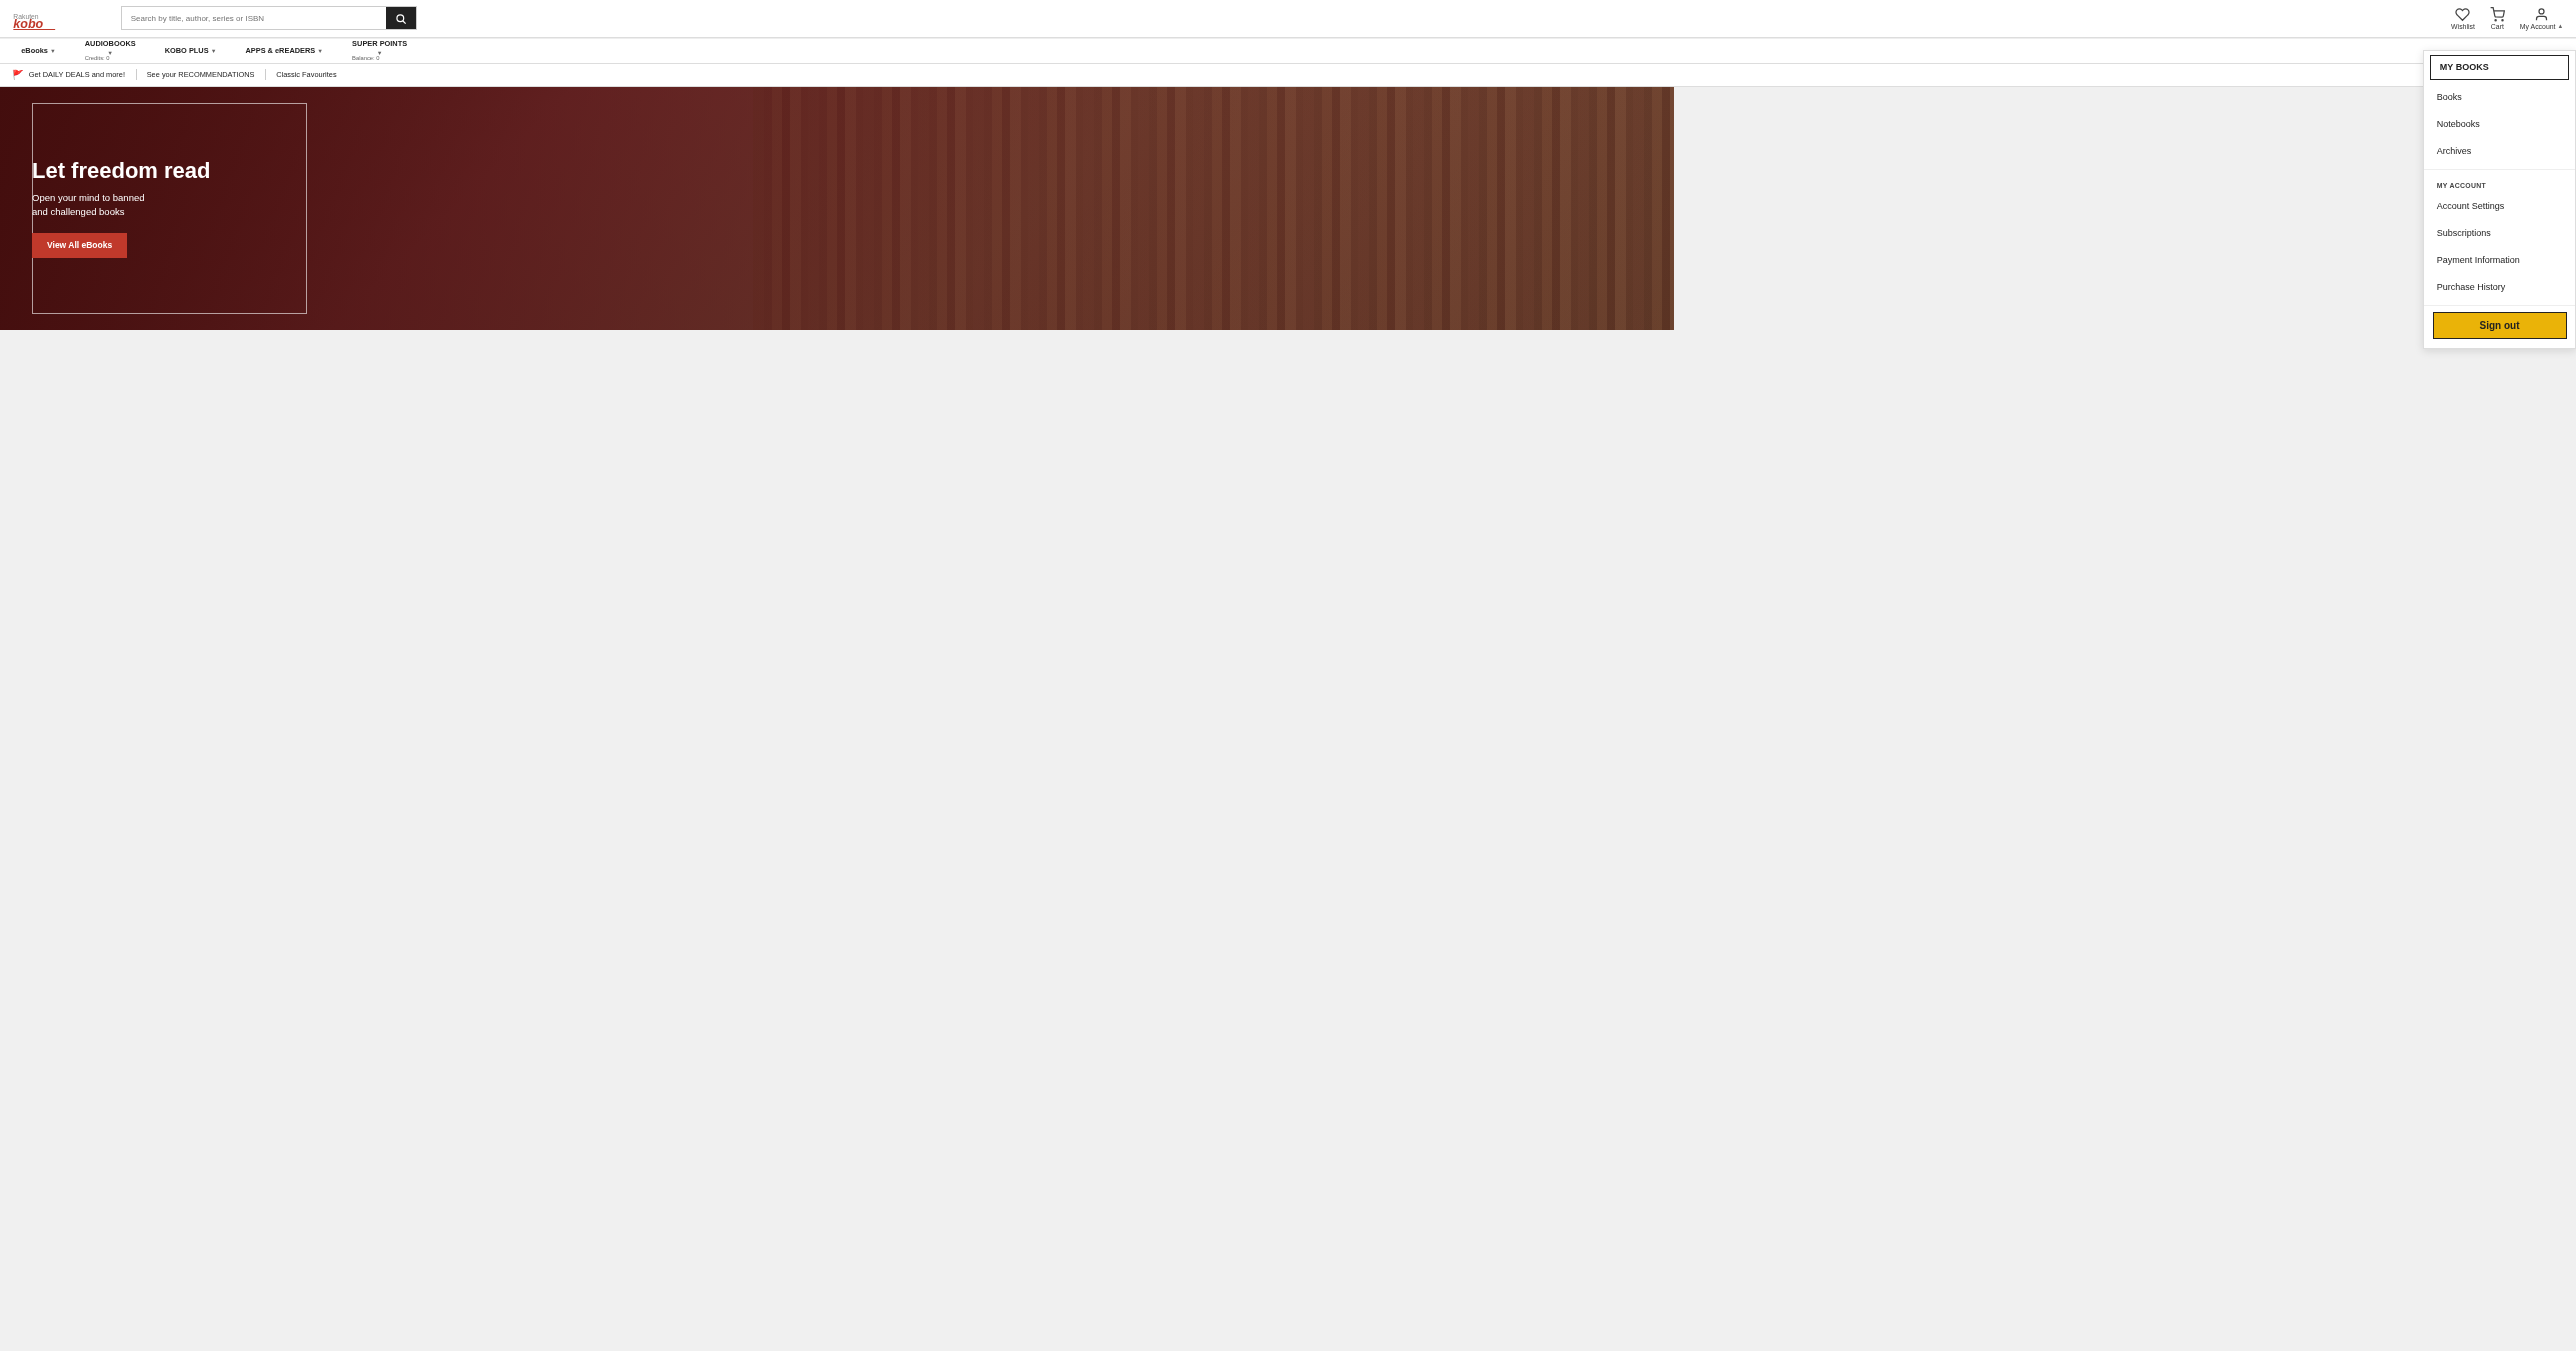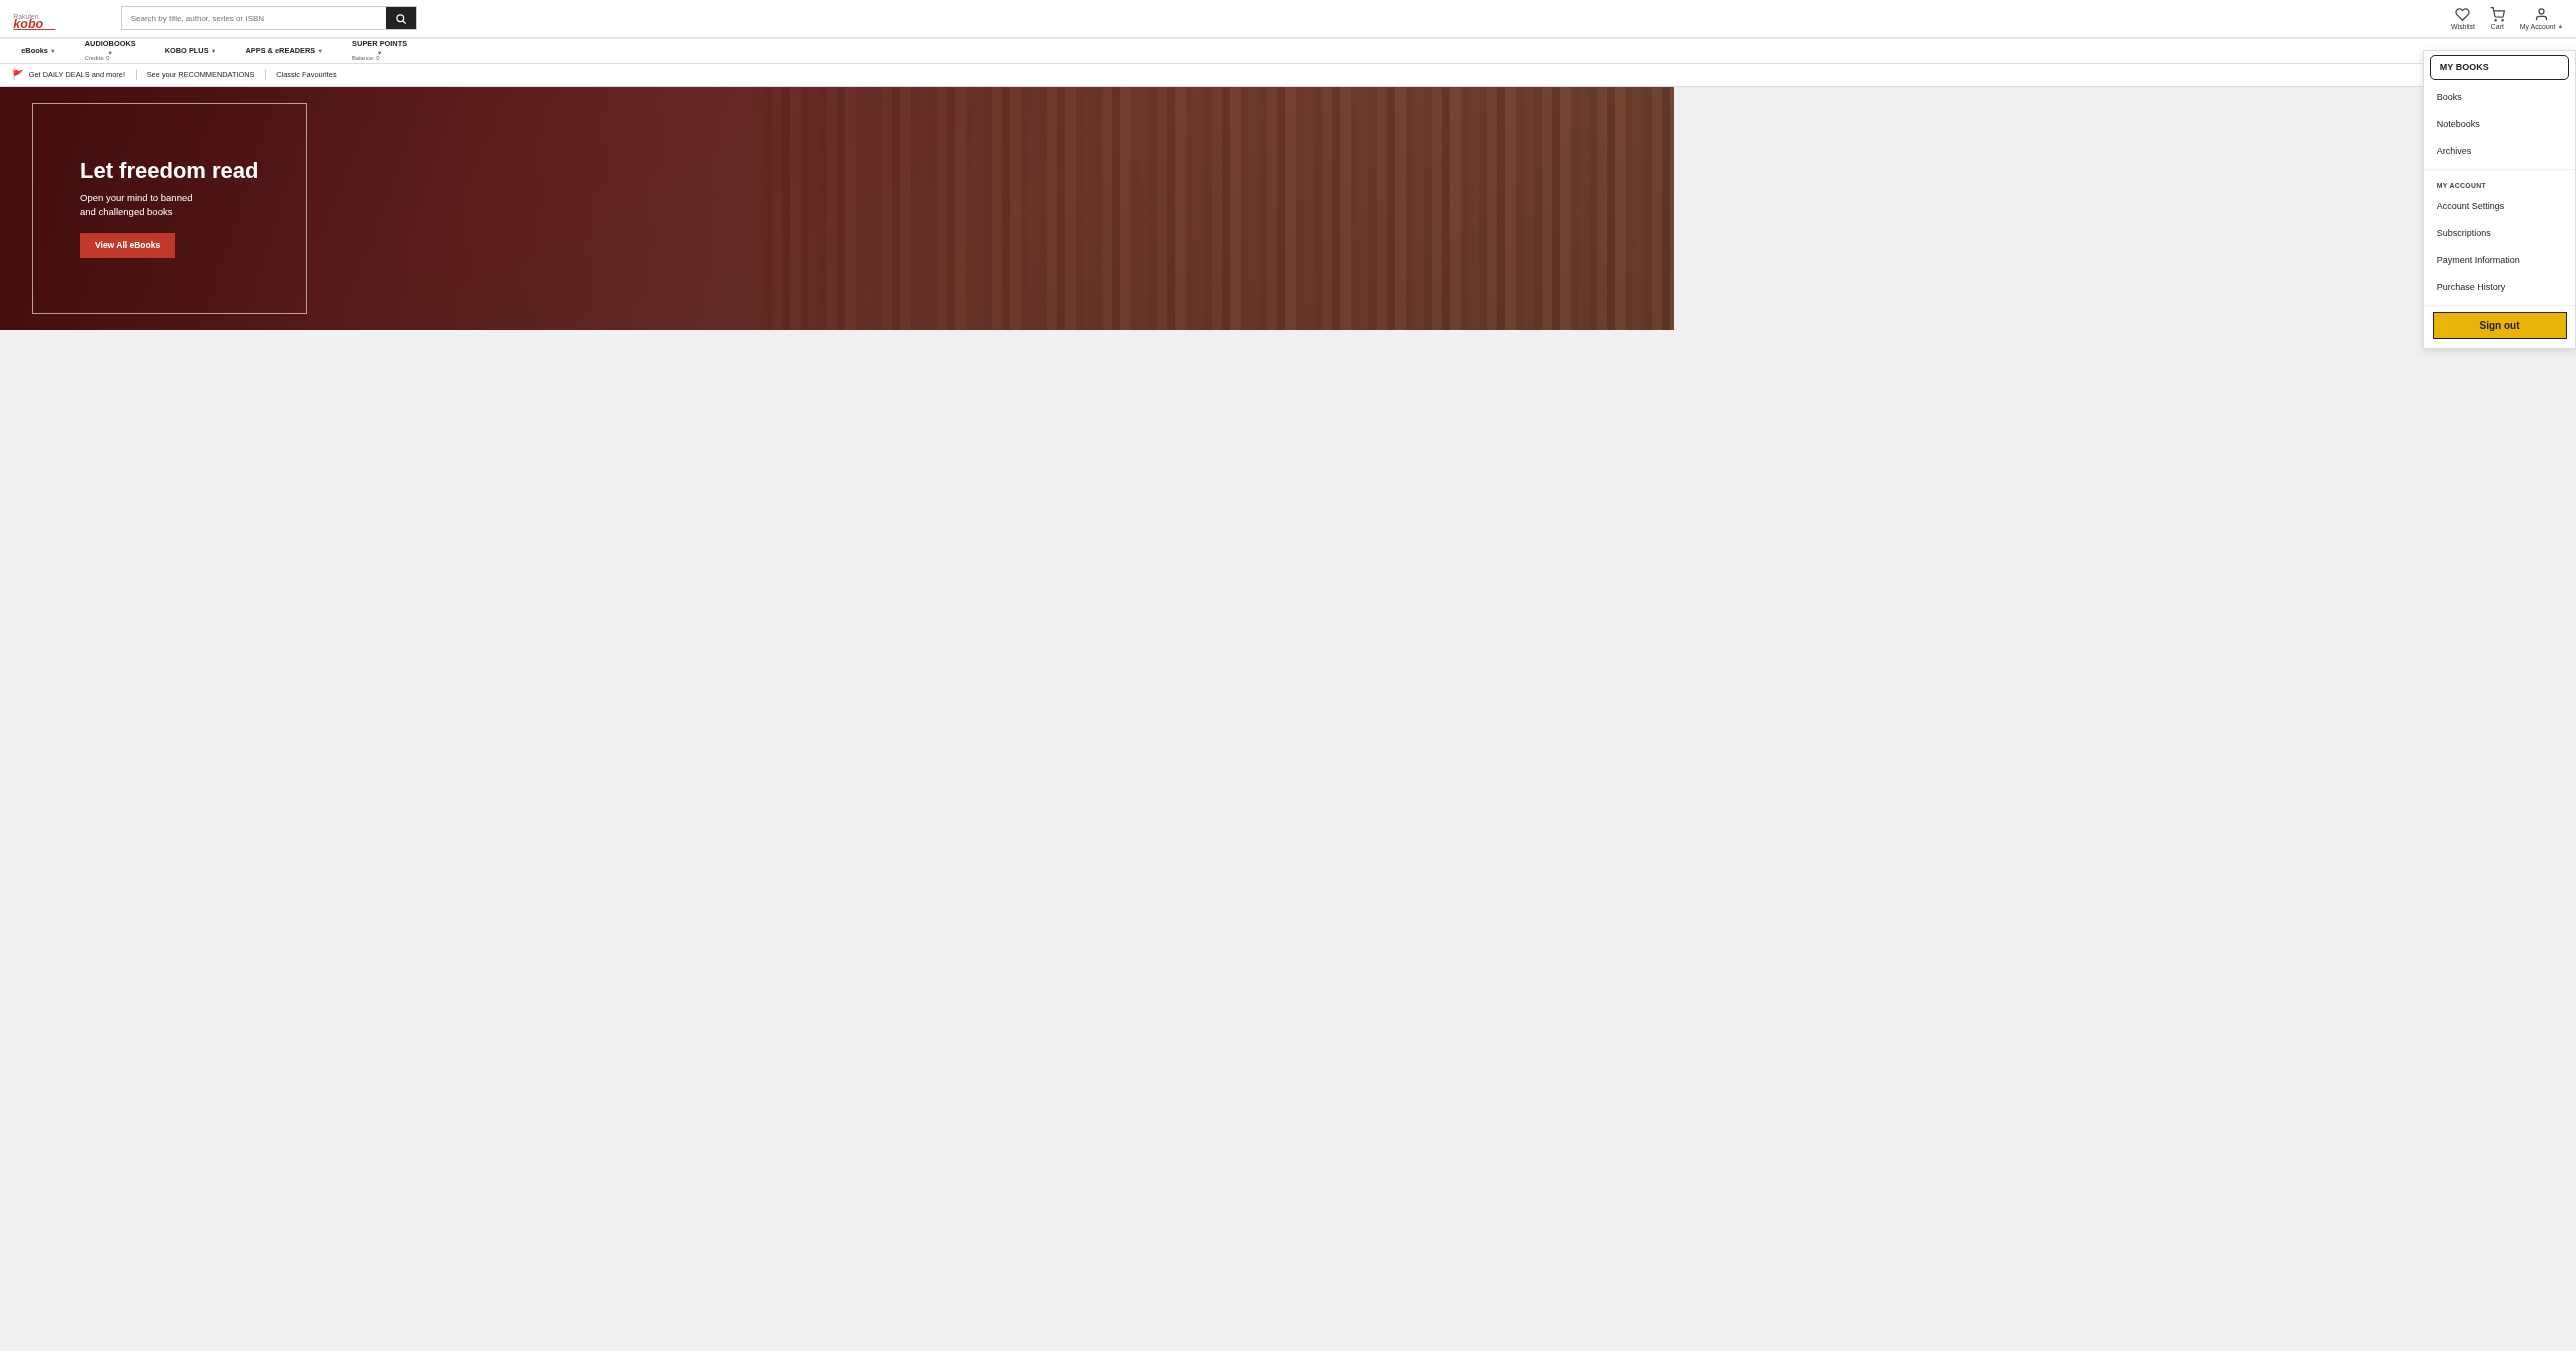--- a/index.html
+++ b/index.html
@@ -207,21 +207,20 @@
       bottom: 16px;
       width: 275px;
       border: 1.6px solid rgba(255,255,255,0.6);
       z-index: 2;
     }
     .hero-content {
       position: relative;
       z-index: 3;
       padding: 21px 32px;
       color: #fff;
-      margin-left: 48px;
     }
     .hero-title {
       font-size: 22px;
       font-weight: bold;
       line-height: 1.1;
       margin-bottom: 8.5px;
     }
     .hero-sub {
       font-size: 9.5px;
       line-height: 1.4;
@@ -307,21 +306,21 @@
       font-size: 9px;
       color: #222;
       cursor: pointer;
       text-decoration: none;
       border-bottom: none;
     }
     .dropdown-item.active {
       font-weight: bold;
       background: #fff;
       border: 1.1px solid #222;
-      border-radius: 5px;
+      border-radius: 0;
       margin: 4.2px 6.3px;
       padding: 6.3px 8.5px;
     }
     .dropdown-section-label {
       padding: 8.5px 12.7px 3.2px;
       font-size: 6.9px;
       font-weight: bold;
       color: #444;
       text-transform: uppercase;
       letter-spacing: 0.3px;

